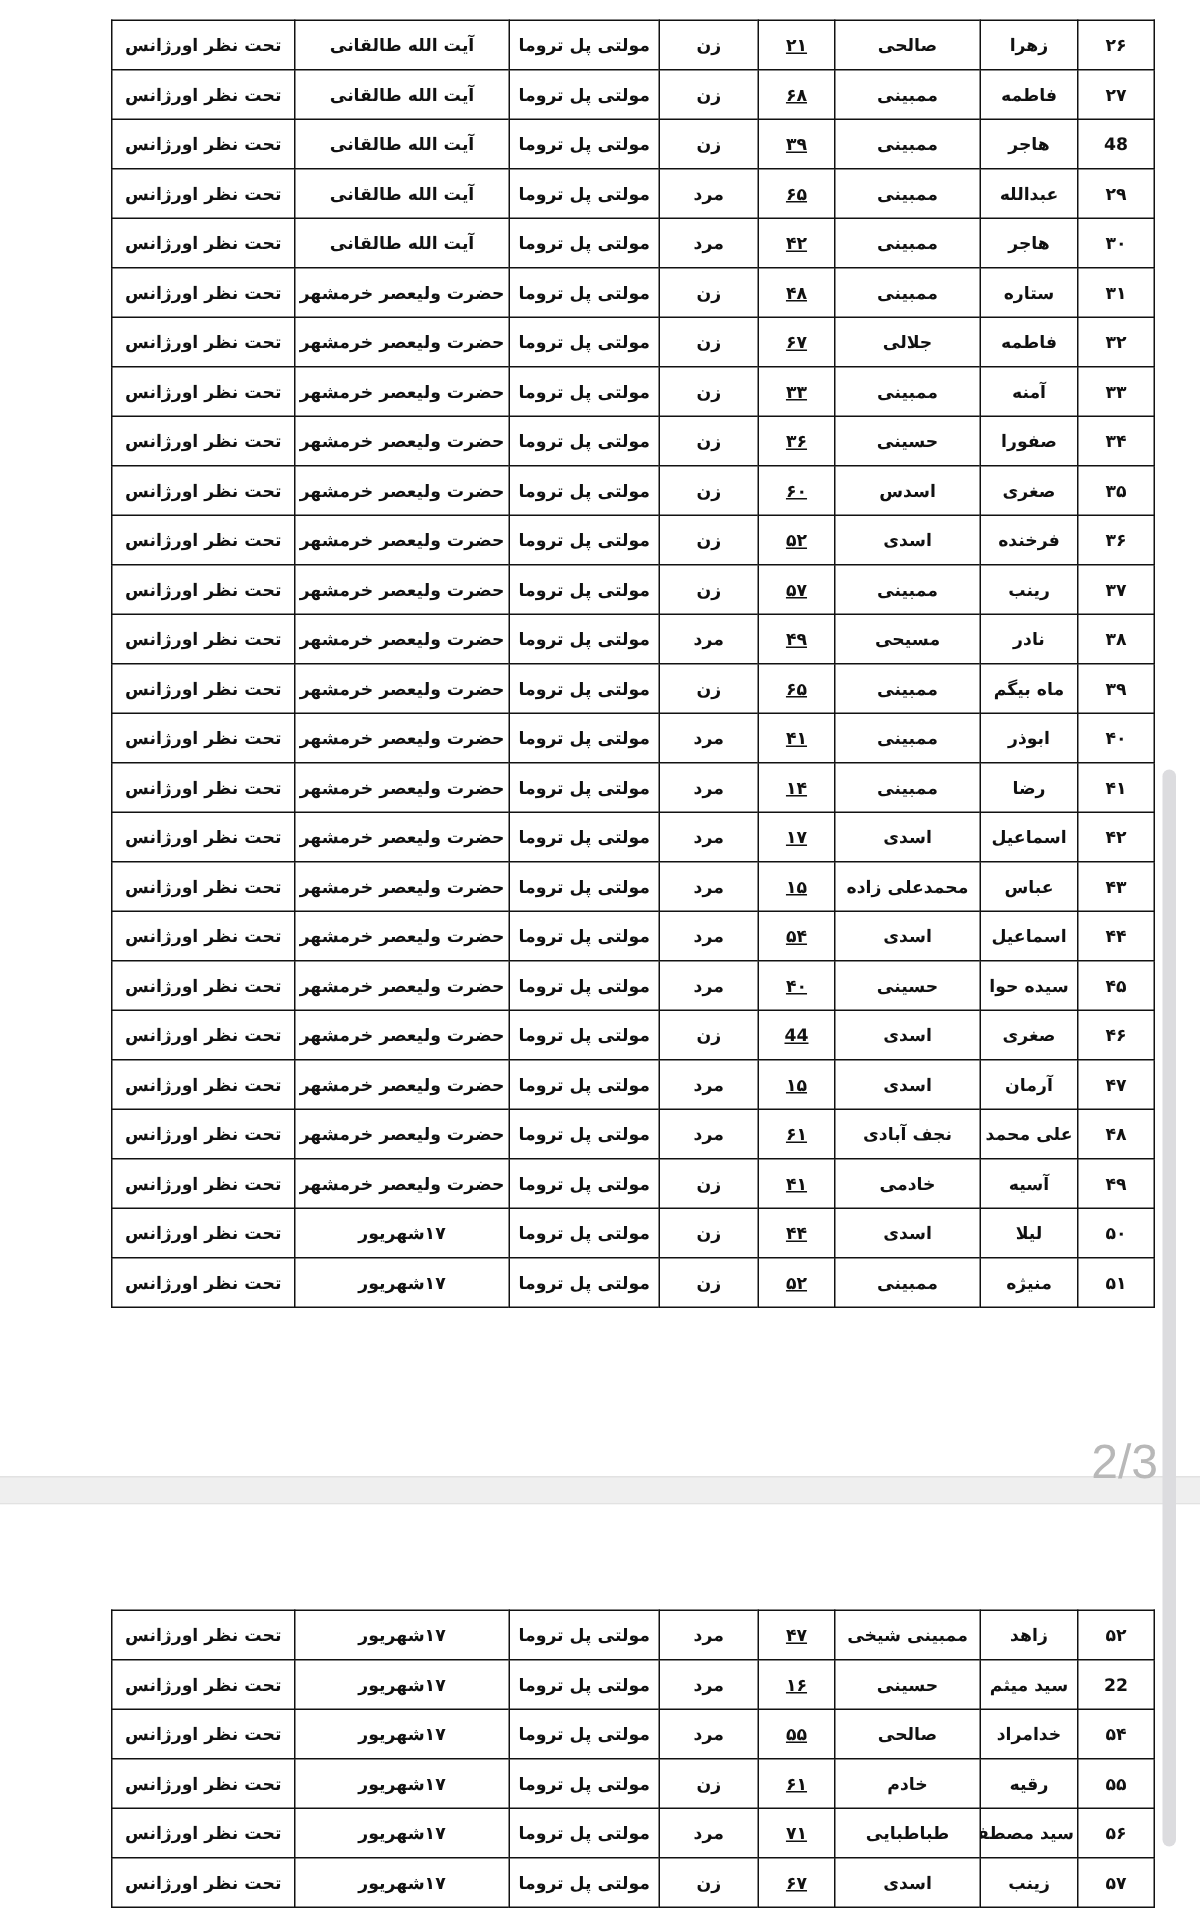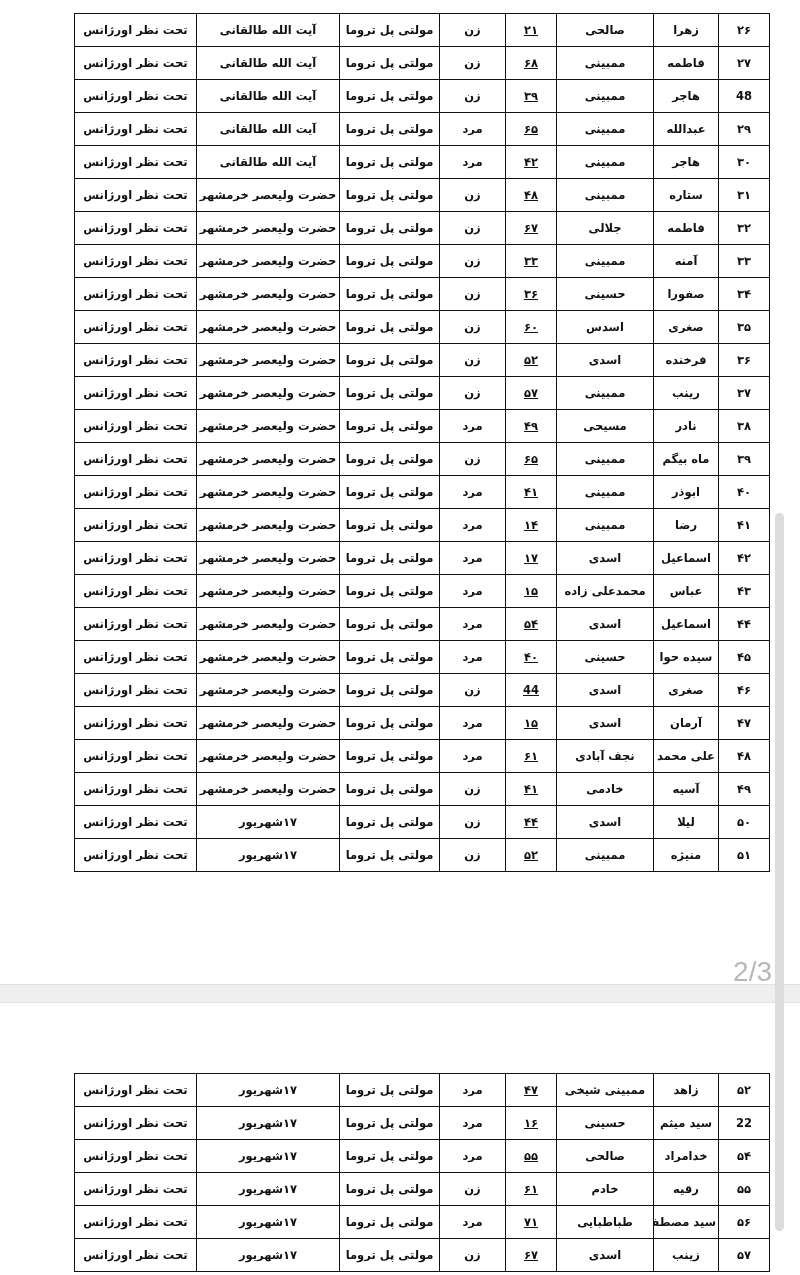--- a/index.html
+++ b/index.html
@@ -11,21 +11,21 @@
   .page { position: absolute; left: 0; width: 800px; background: #fff; }
   .page-top { top: 0; height: 984px; }
   .page-bottom { top: 1003px; height: 272px; }
   .page-sep {
     position: absolute; left: 0; top: 984px; width: 800px; height: 19px;
     background: #efefef; border-top: 1px solid #e2e2e2; border-bottom: 1px solid #e2e2e2;
     box-sizing: border-box;
   }
   .page-indicator {
     position: absolute; right: 28px; top: 956px;
-    font-family: "Liberation Sans", sans-serif; font-size: 28px; color: #b8b8b8;
+    font-family: "Liberation Sans", sans-serif; font-size: 32px; color: #b8b8b8;
   }
   table.data {
     position: absolute; left: 74px; width: 665px;
     border-collapse: collapse; direction: rtl; table-layout: fixed;
   }
   table.data td {
     border: 1.5px solid #111;
     height: 32px; padding: 0 2px;
     text-align: center; vertical-align: middle;
     font-family: "DejaVu Sans", sans-serif; font-weight: bold; font-size: 11.5px;

